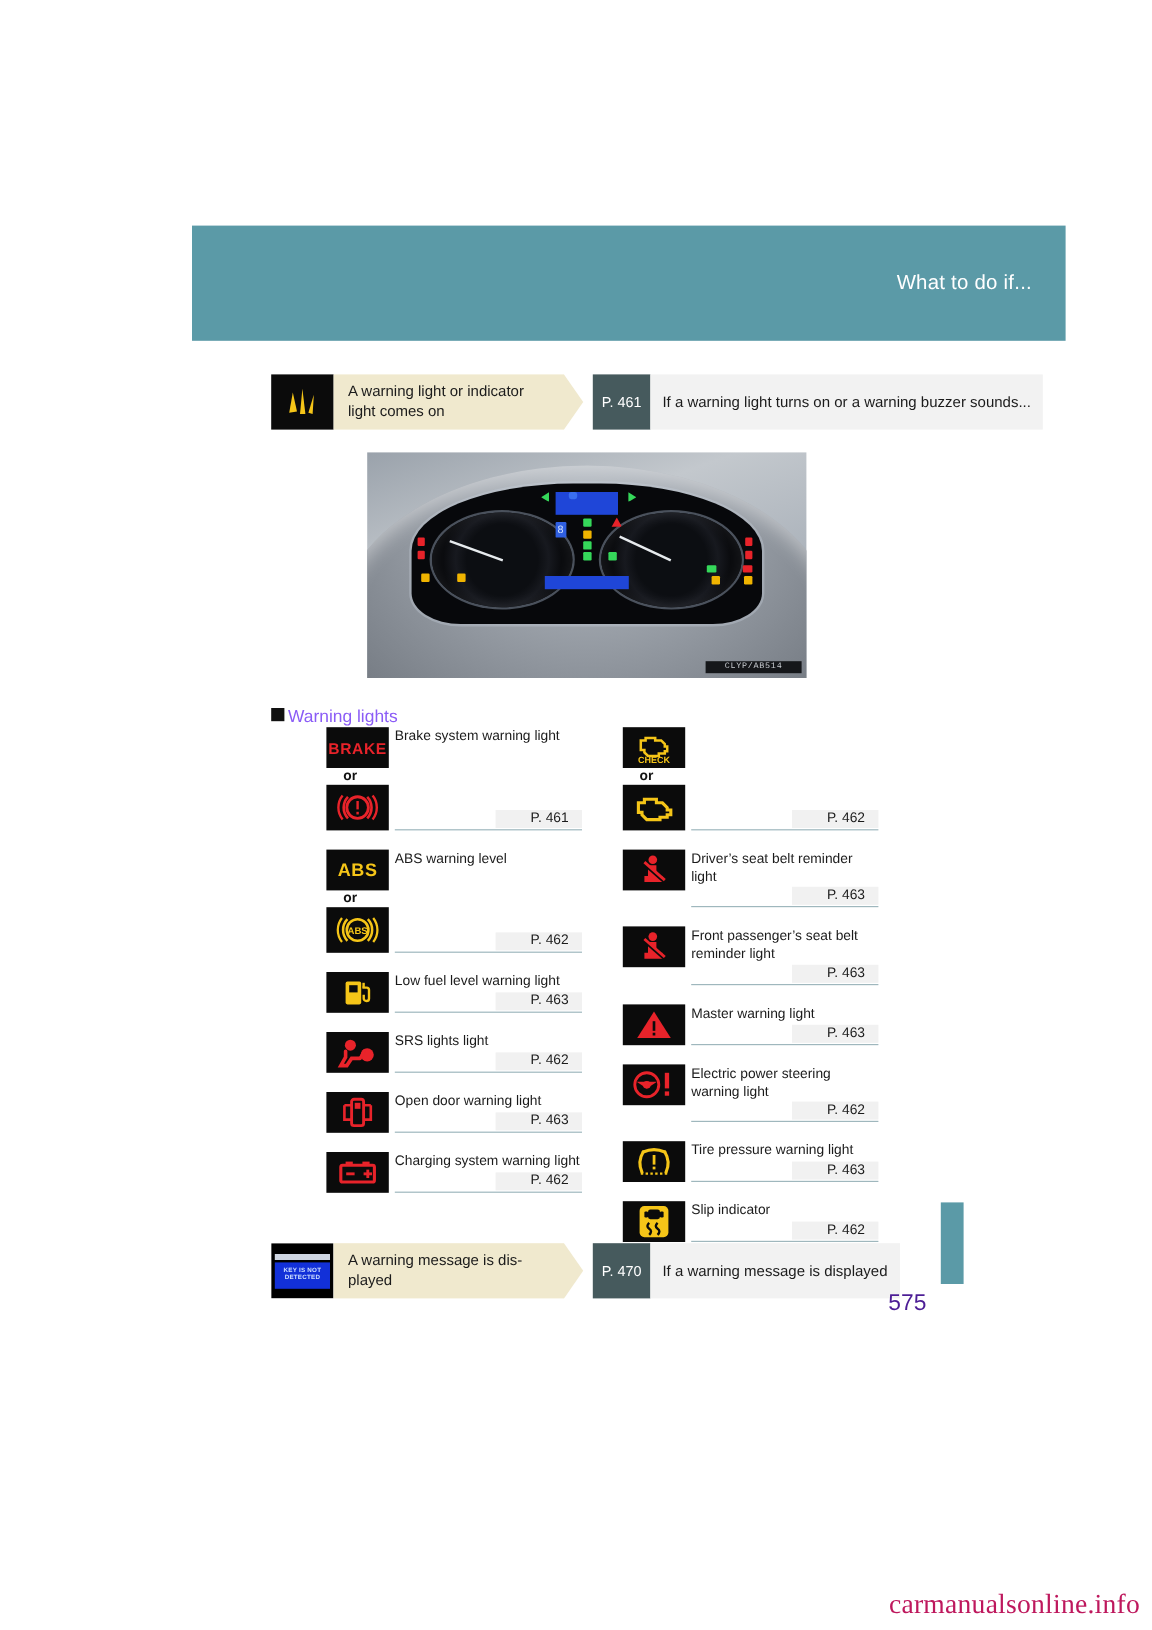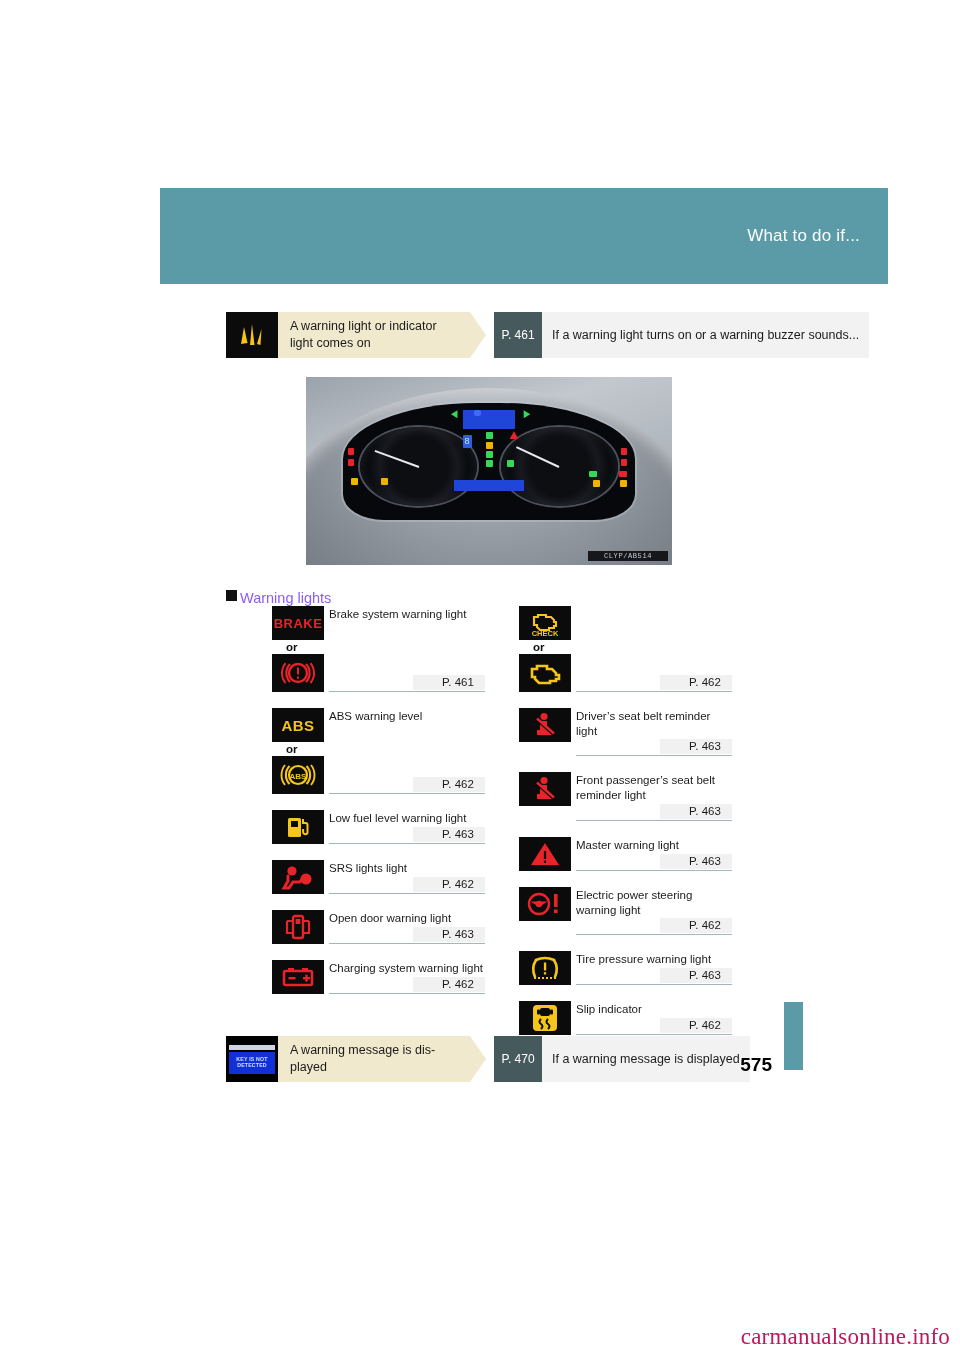--- a/index.html
+++ b/index.html
@@ -220,23 +220,23 @@
   .side-tab {
     position: absolute;
     left: 784px; top: 1002px;
     width: 19px; height: 68px;
     background: #5b9aa7;
   }
 
   
   .page-number {
     position: absolute;
-    right: 188px; top: 1054px;
-    font-size: 19px; color: #000000;
-    font-weight: 700;
+    right: 188px; top: 1076px;
+    font-size: 19px; color: #4c1d95;
+    font-weight: 400;
   }
 
   
   .watermark {
     position: absolute;
     right: 10px; bottom: 8px;
     font-size: 23px;
     color: #be185d;
     font-family: Liberation Serif, serif;
     letter-spacing: .2px;

